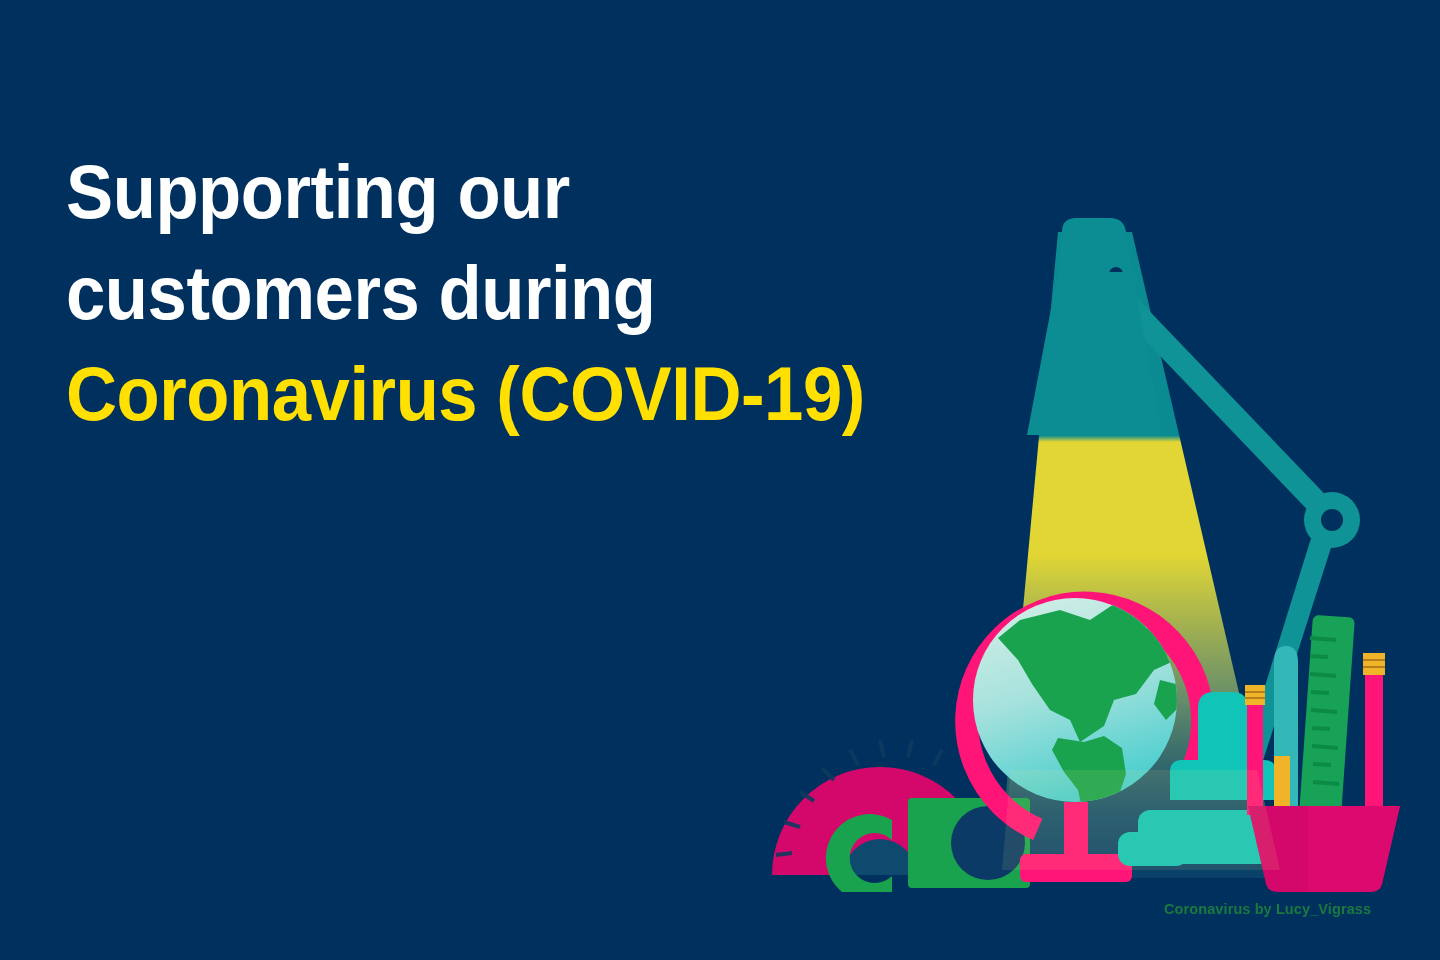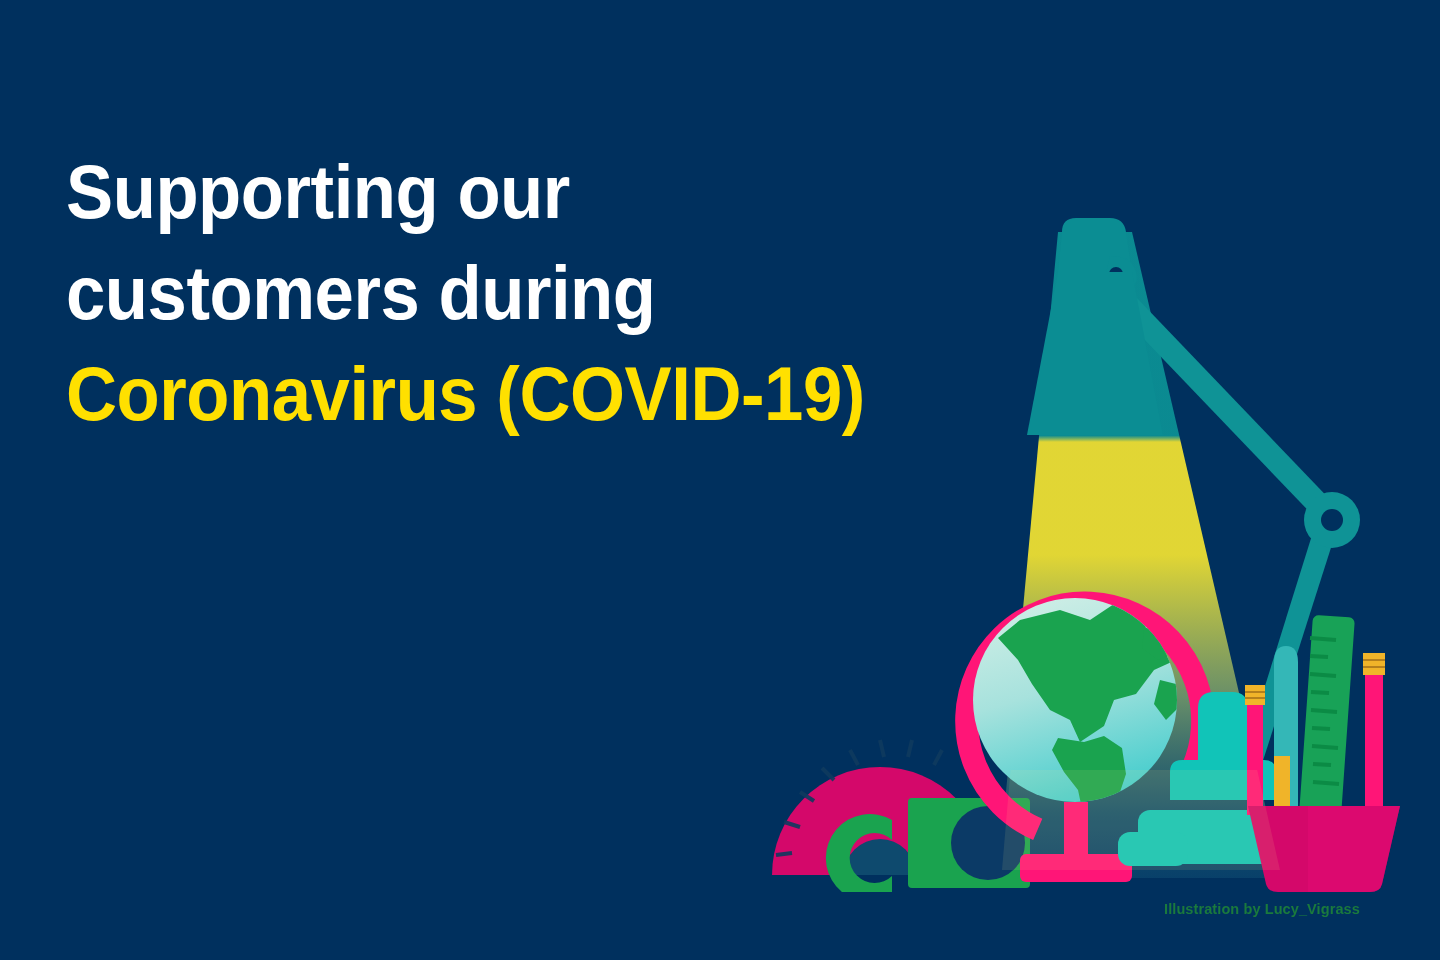--- a/index.html
+++ b/index.html
@@ -228,15 +228,15 @@
       </g>
 
       <g clip-path="url(#coneClip)">
         <rect x="0" y="560" width="700" height="130" fill="#ffe98a" opacity="0.10"></rect>
       </g>
 
       <rect x="0" y="682" width="700" height="38" fill="#00305e"></rect>
     </svg>
   </div>
 
-  <div id="credit">Illustration by Lucy_Vigrass</div>
+  <div id="credit">Coronavirus by Lucy_Vigrass</div>
 
 </div>
 
 </body></html>

